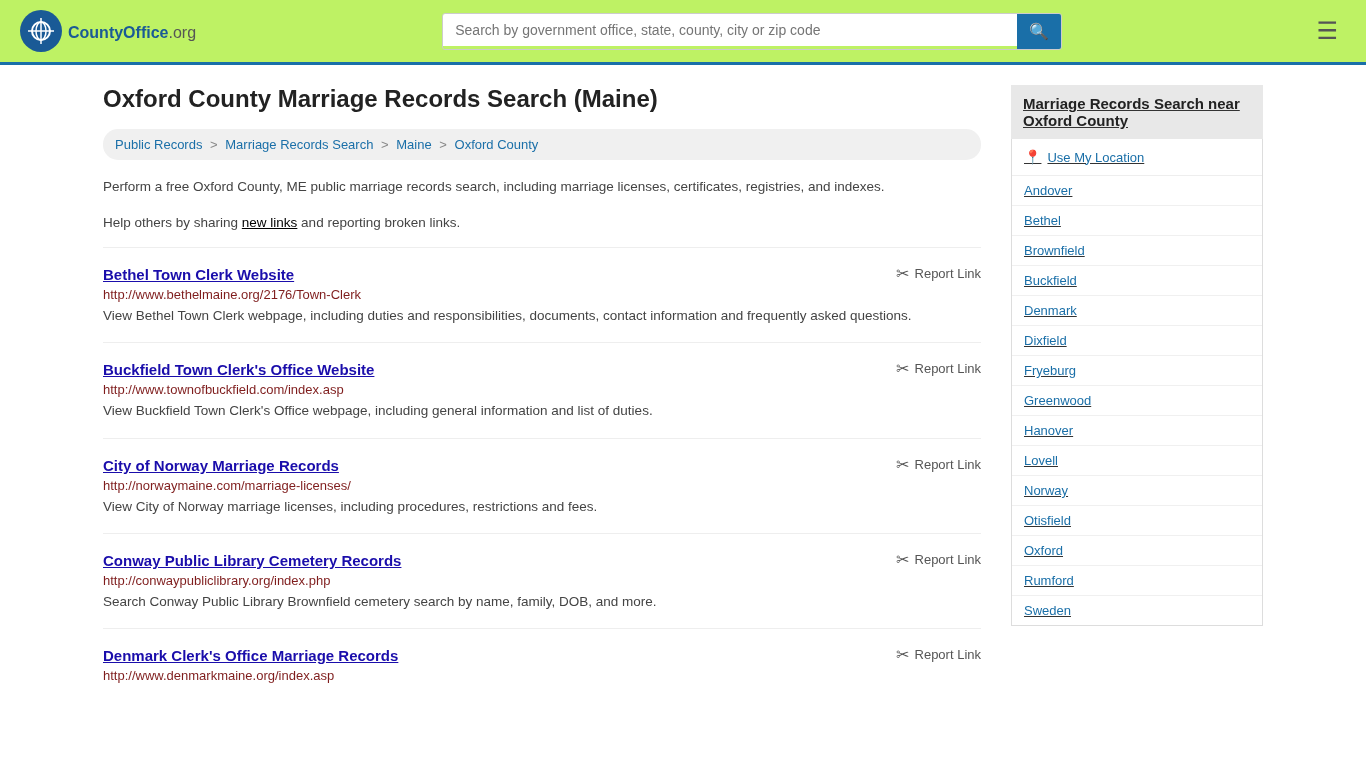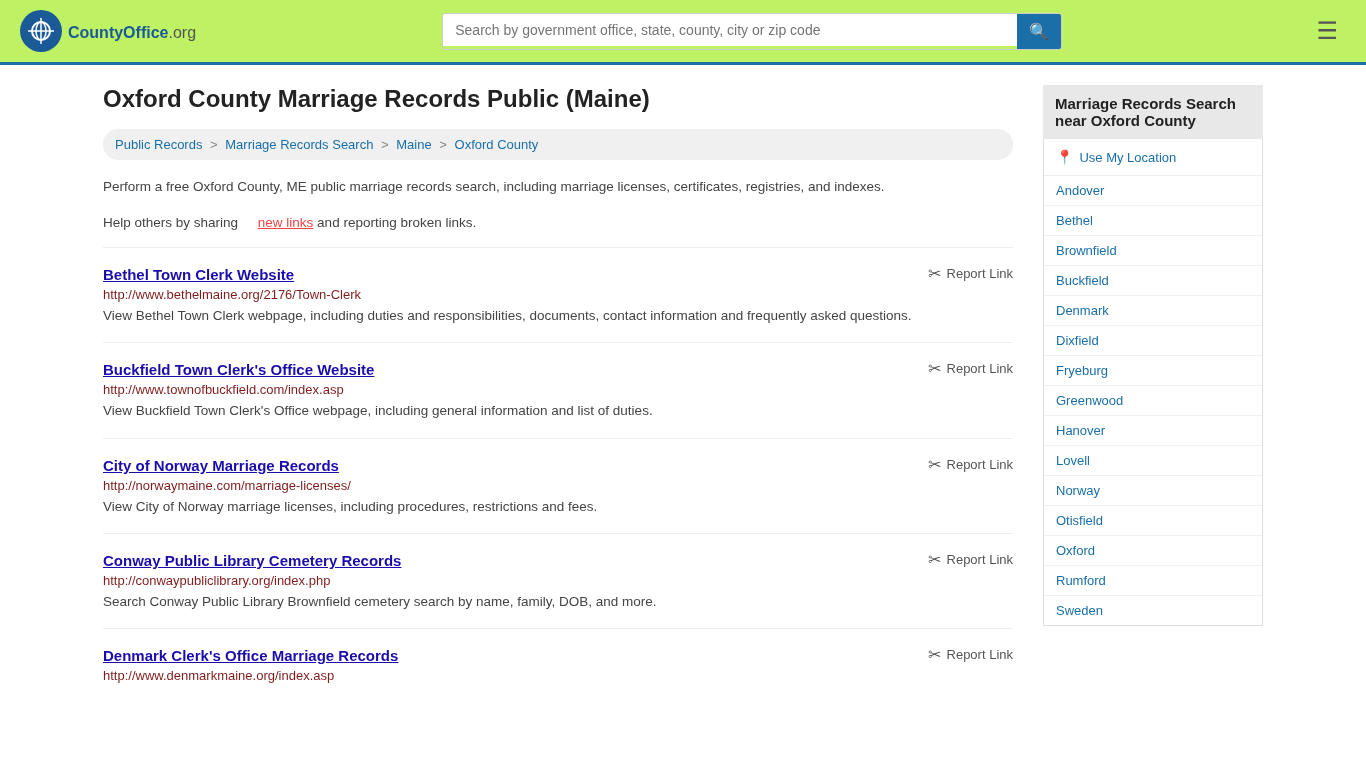--- a/index.html
+++ b/index.html
@@ -106,22 +106,21 @@
     #breadcrumb span { color: #888; margin: 0 4px; }
 
     
     .desc-text {
       font-size: 13.5px;
       color: #444;
       line-height: 1.6;
       margin-bottom: 14px;
     }
     .desc-text a {
-      color: #ef4444;
-      margin-left: 16px;
+      color: #000000;
     }
 
     
     .result-item {
       border-top: 1px solid #eee;
       padding: 16px 0;
     }
     .result-title {
       font-size: 15px;
       font-weight: bold;
@@ -155,22 +154,23 @@
       margin-bottom: 4px;
     }
     .result-desc {
       font-size: 13.5px;
       color: #444;
       line-height: 1.5;
     }
 
     
     #right-sidebar {
-      width: 220px;
+      width: 252px;
       flex-shrink: 0;
+      text-decoration: underline;
     }
     .sidebar-header {
       background: #e8e8e8;
       padding: 10px 12px;
       font-weight: bold;
       font-size: 15px;
       color: #222;
       margin-bottom: 0;
     }
     .sidebar-section {
@@ -223,21 +223,21 @@
     <button>🔍</button>
   </div>
 
   <div id="menu-icon">☰</div>
 </div>
 
 <div id="main-container">
 
   <div id="left-content">
 
-    <h1 id="page-title">Oxford County Marriage Records Public (Maine)</h1>
+    <h1 id="page-title">Oxford County Marriage Records Search (Maine)</h1>
 
     <div id="breadcrumb">
       <a href="#">Public Records</a>
       <span> &gt; </span>
       <a href="#">Marriage Records Search</a>
       <span> &gt; </span>
       <a href="#">Maine</a>
       <span> &gt; </span>
       <a href="#">Oxford County</a>
     </div>

